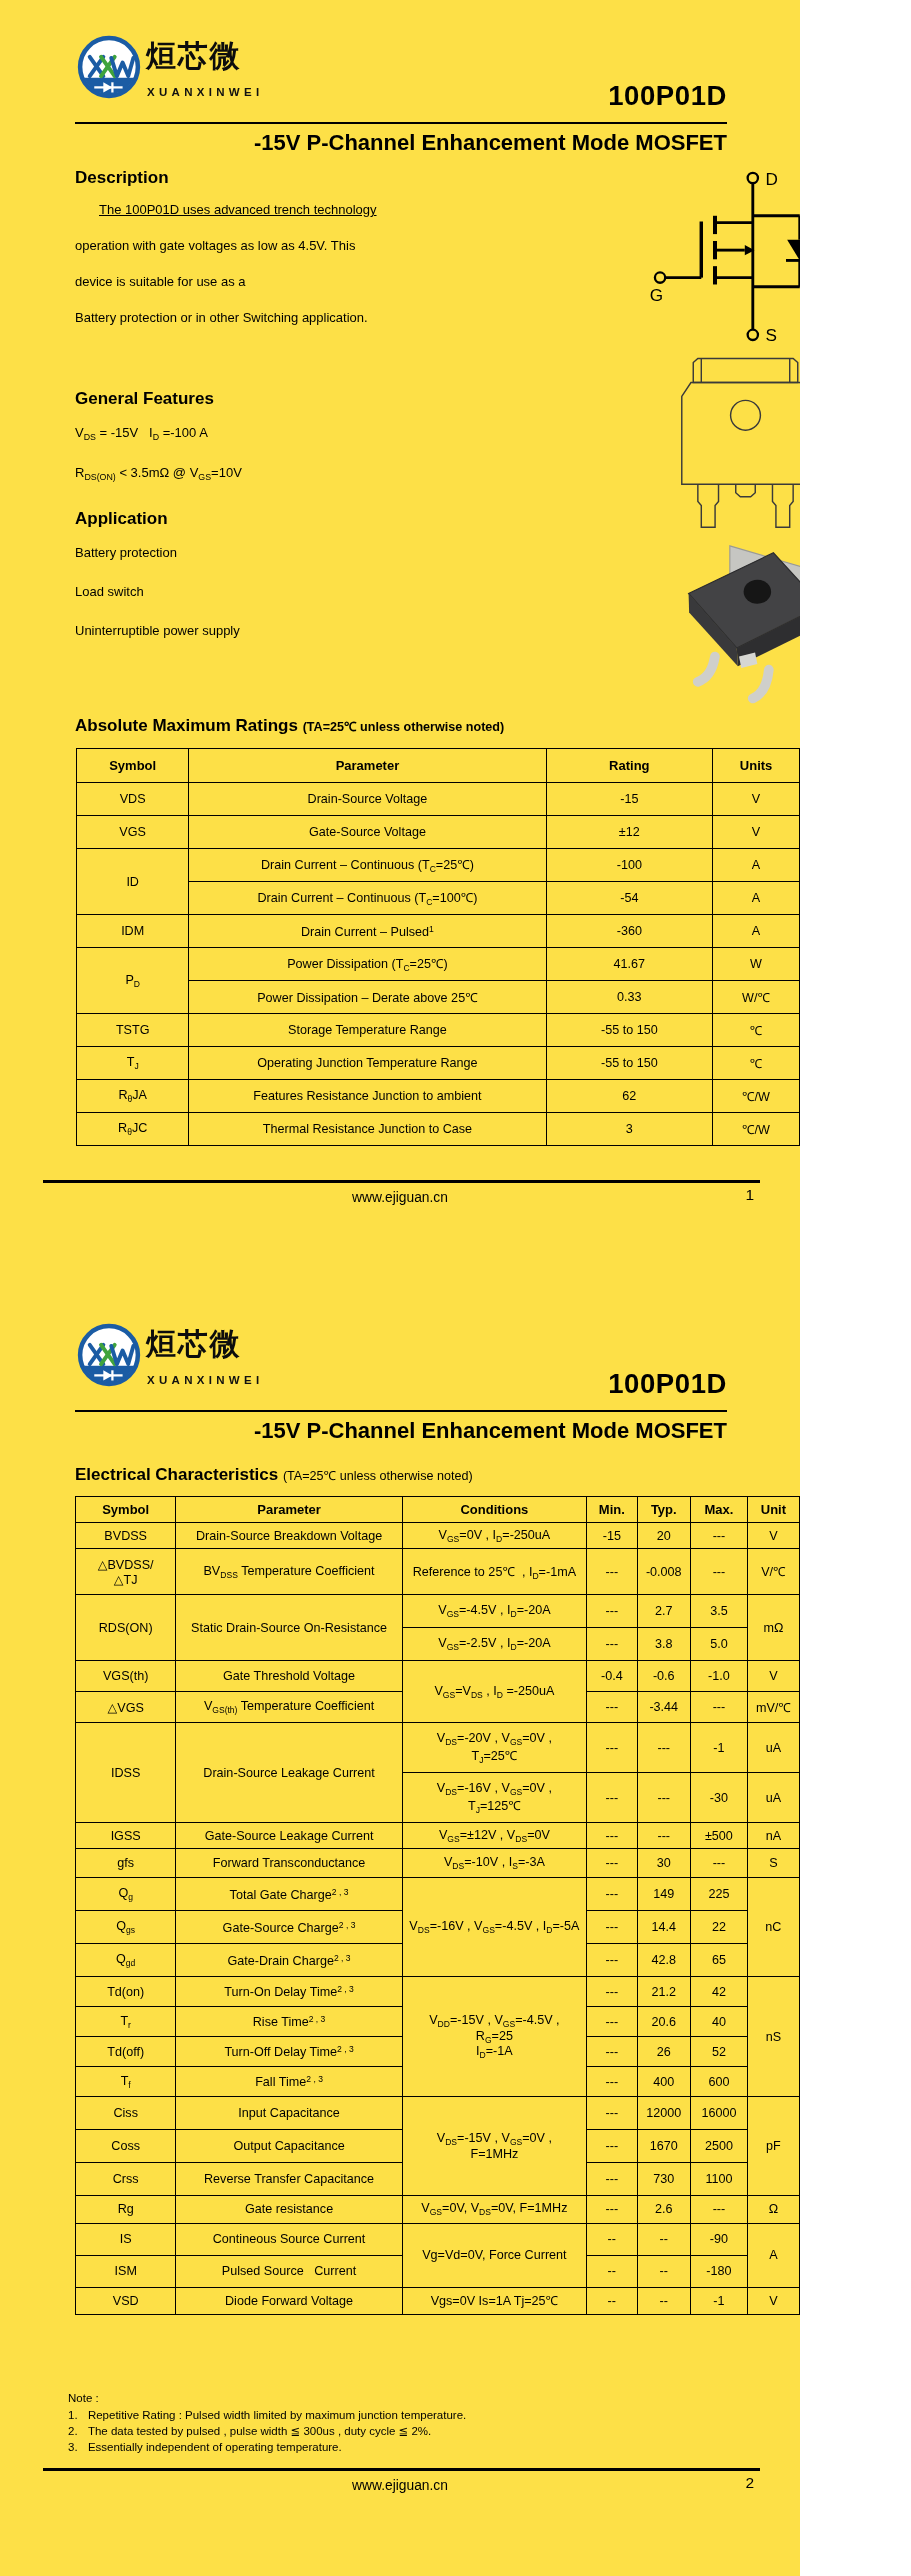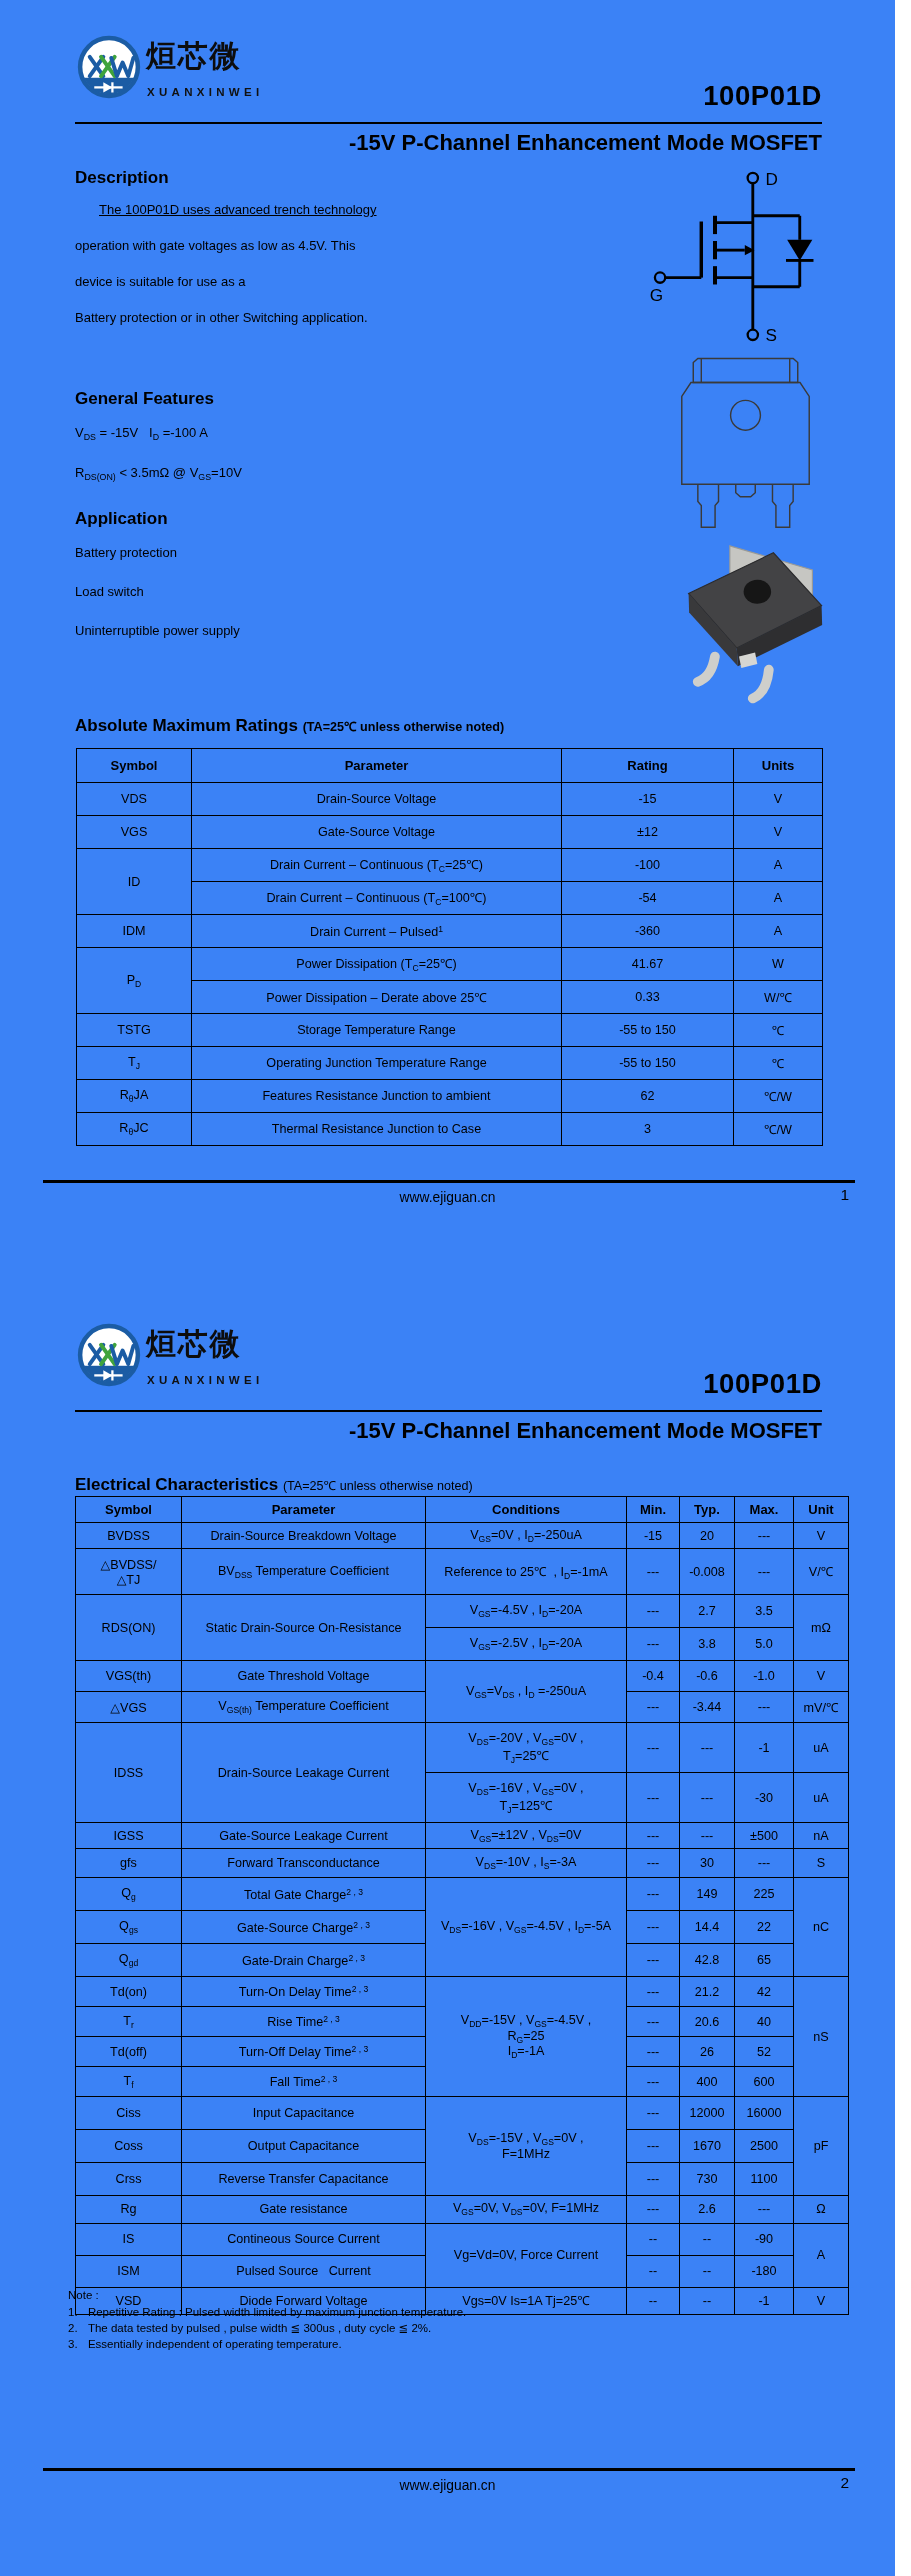--- a/index.html
+++ b/index.html
@@ -1,17 +1,17 @@
 <!DOCTYPE html>
 <html style="font-size:9.2px"><head>
 <meta charset="utf-8">
 <style>
   html,body{margin:0;padding:0;background:#ffffff;}
   body{width:911px;font-family:"Liberation Sans",sans-serif;color:#000;}
-  .page{position:relative;width:867px;height:1288px;background:#3b82f6;overflow:hidden;padding-left:28px;}
+  .page{position:relative;width:800px;height:1288px;background:#fde047;overflow:hidden;}
   .abs{position:absolute;}
   
   .hdr-part{position:absolute;top:80px;right:73px;font-size:27.5px;font-weight:bold;letter-spacing:0.6px;}
   .hdr-line{position:absolute;top:122px;left:75px;right:73px;height:2.3px;background:#000;}
   .hdr-sub{position:absolute;top:130px;right:73px;font-size:22px;font-weight:bold;}
   .logo{position:absolute;top:33px;left:75px;width:195px;height:89px;}
   .logo-cn{position:absolute;left:71px;top:3.4px;font-size:30px;font-weight:bold;letter-spacing:1.7px;color:#0d0d0d;}
   .logo-en{position:absolute;left:72px;top:53px;font-size:11.5px;font-weight:bold;letter-spacing:4.3px;color:#111;}
   
   .h1{font-size:17px;font-weight:bold;}
@@ -255,21 +255,21 @@
         <line x1="66" y1="87" x2="66" y2="105" stroke="#fff" stroke-width="4"></line>
       </g>
     </svg>
     <div class="logo-cn">烜芯微</div>
     <div class="logo-en">XUANXINWEI</div>
   </div>
   <div class="hdr-part">100P01D</div>
   <div class="hdr-line"></div>
   <div class="hdr-sub">-15V P-Channel Enhancement Mode MOSFET</div>
 
-  <div class="abs h1" style="left:75px;top:187px;text-align:right;">
+  <div class="abs h1" style="left:75px;top:177px;text-align:right;">
     <span>Electrical Characteristics</span>
     <span class="note-reg">(TA=25℃ unless otherwise noted)</span>
   </div>
 
   <table style="left:75px;top:208px;">
     <colgroup>
         <col style="width:106px">
         <col style="width:244px">
         <col style="width:201px">
         <col style="width:53px">
@@ -483,21 +483,21 @@
           <td>Diode Forward Voltage</td>
           <td>Vgs=0V Is=1A Tj=25℃</td>
           <td>--</td>
           <td>--</td>
           <td>-1</td>
           <td>V</td>
         </tr>
   </tbody>
     </table>
 
-  <div class="notes" style="top:1001px;">
+  <div class="notes" style="top:1104px;">
     <div class="nh">Note :</div>
     <div class="note-item">
         <span>1.</span>
         <span>Repetitive Rating : Pulsed width limited by maximum junction temperature.</span>
       </div>
     <div class="note-item">
         <span>2.</span>
         <span>The data tested by pulsed , pulse width ≦ 300us , duty cycle ≦ 2%.</span>
       </div>
     <div class="note-item">

